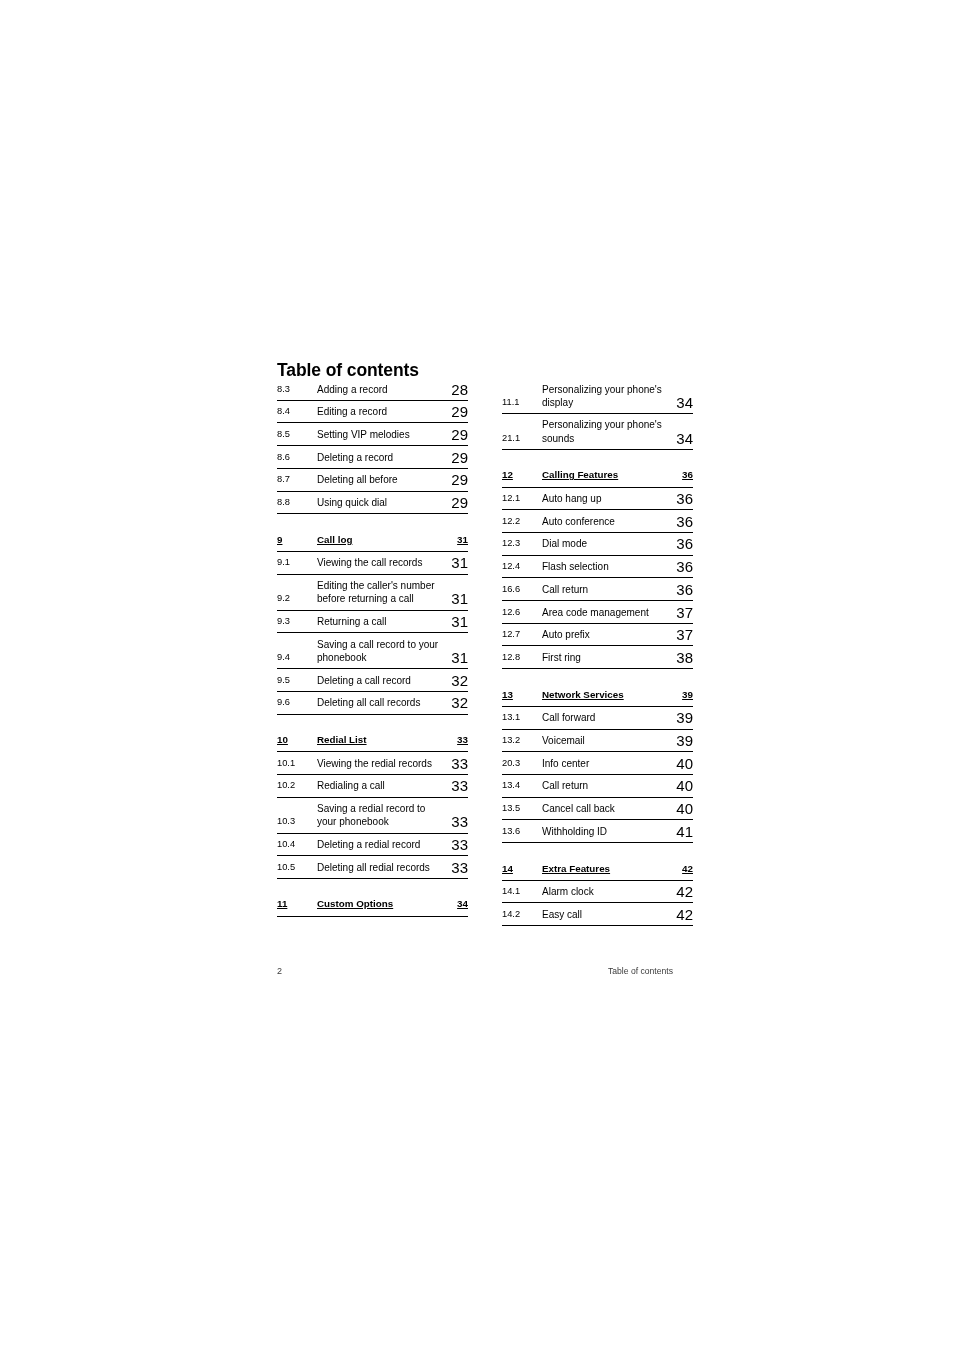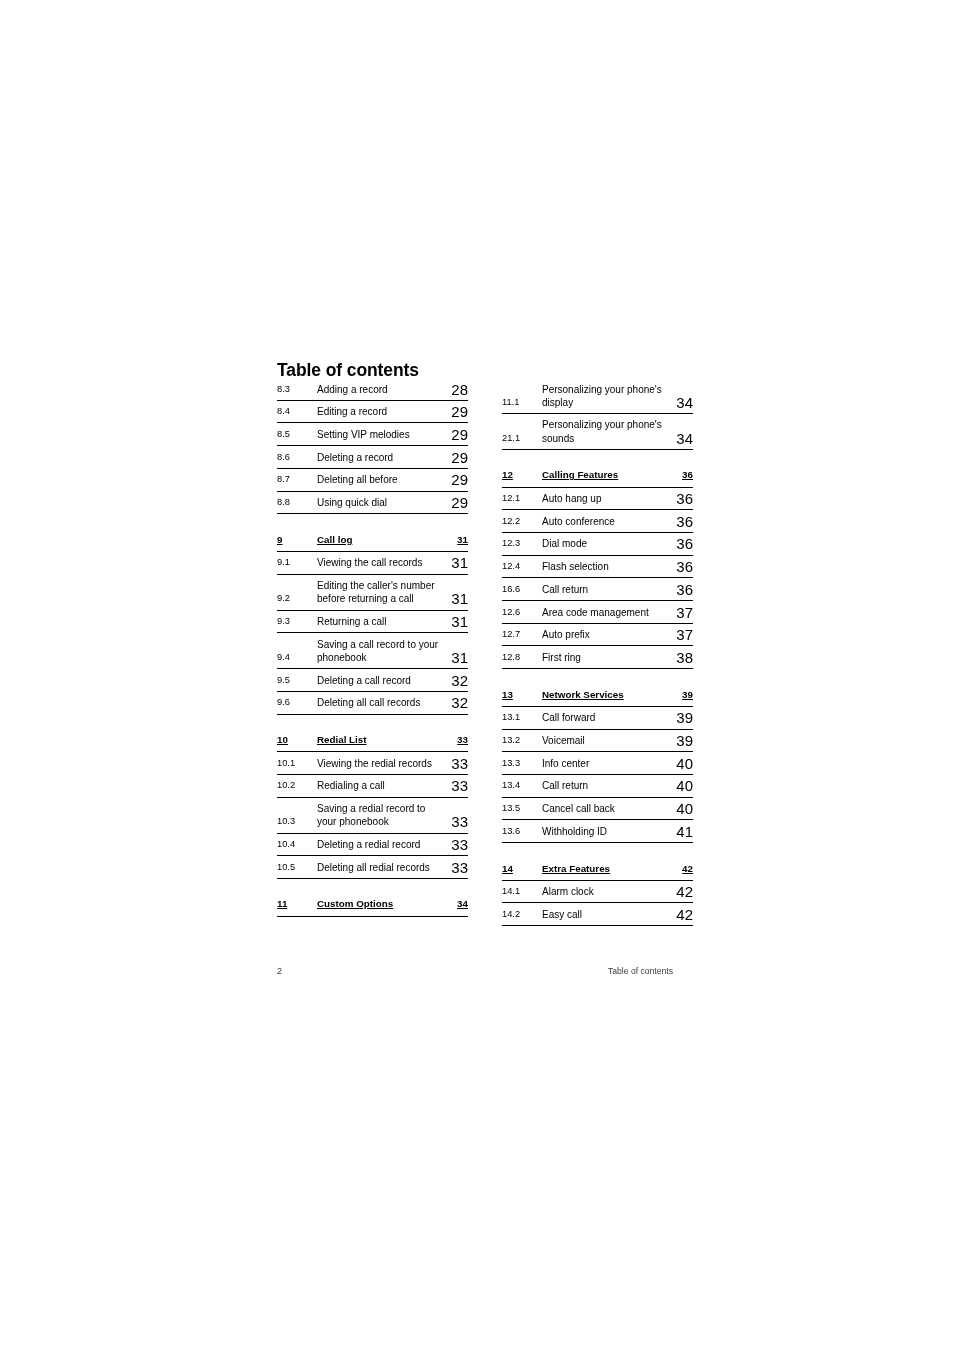--- a/index.html
+++ b/index.html
@@ -374,21 +374,21 @@
         </div>
         <div class="entry">
           <div class="entry-inner">
             <span class="num">13.2</span>
             <span class="label">Voicemail</span>
             <span class="pageno">39</span>
           </div>
         </div>
         <div class="entry">
           <div class="entry-inner">
-            <span class="num">13.3</span>
+            <span class="num">20.3</span>
             <span class="label">Info center</span>
             <span class="pageno">40</span>
           </div>
         </div>
         <div class="entry">
           <div class="entry-inner">
             <span class="num">13.4</span>
             <span class="label">Call return</span>
             <span class="pageno">40</span>
           </div>

